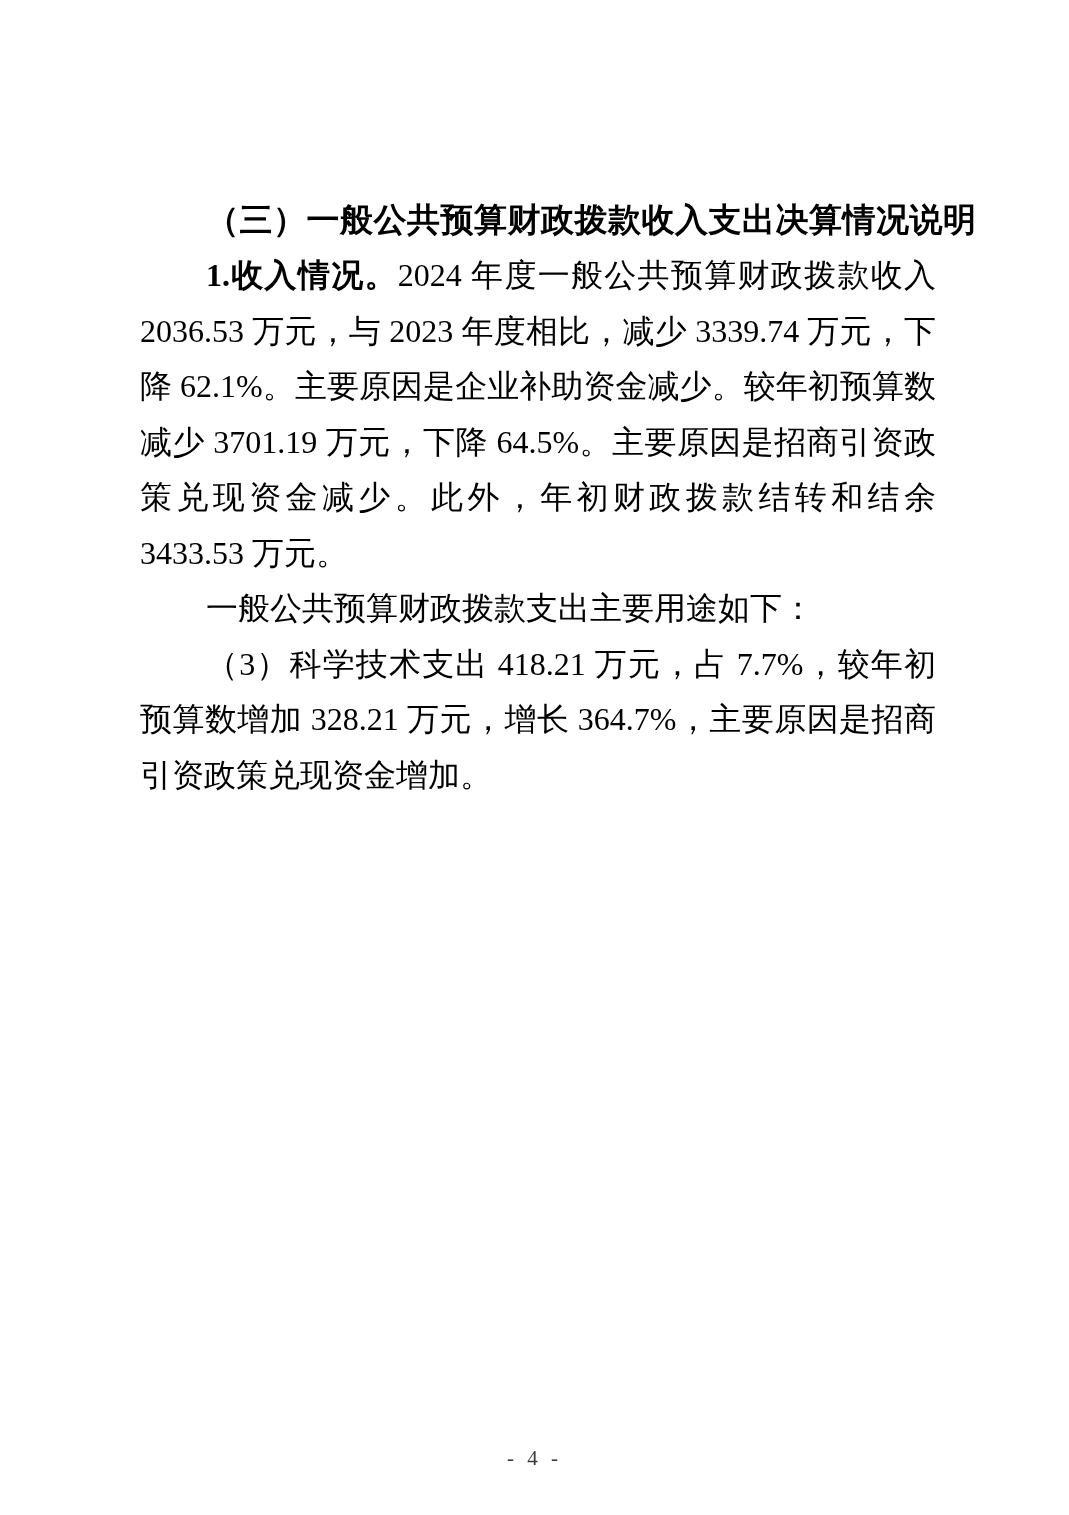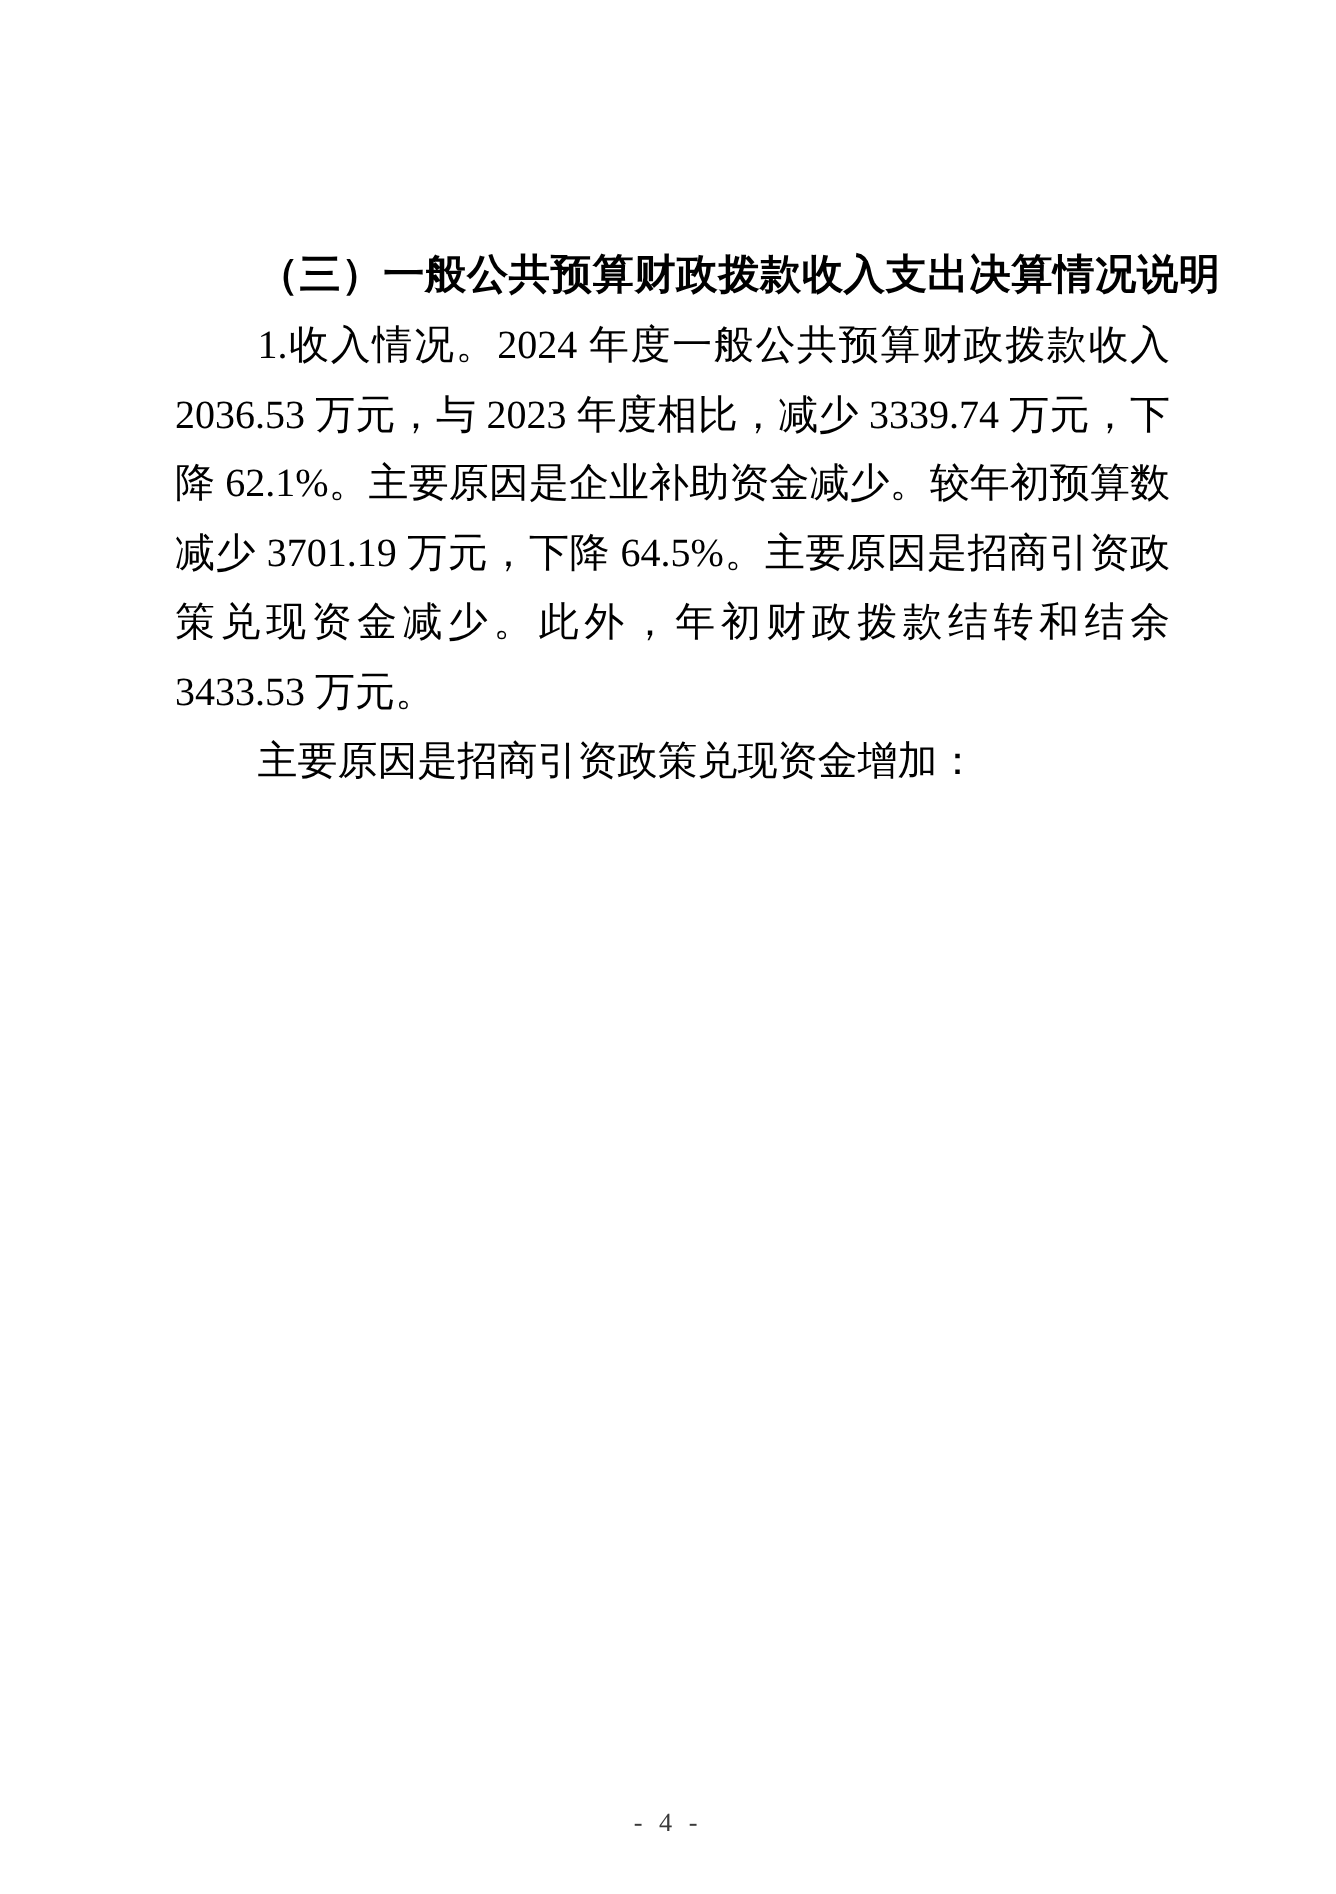--- a/index.html
+++ b/index.html
@@ -36,21 +36,21 @@
     white-space: nowrap;
   }
   p.para {
     margin: 0;
     font-size: 32px;
     line-height: 55.5px;
     text-align: justify;
     text-indent: 66px;
   }
   p.para .lead {
-    font-weight: normal;
+    font-weight: bold;
   }
   .footer {
     position: absolute;
     left: 0;
     top: 1446px;
     width: 100%;
     text-align: center;
     font-size: 21px;
     color: #3a3a3a;
     letter-spacing: 4px;
@@ -60,21 +60,22 @@
 <body>
 
 <div class="page">
   <div class="content">
 
     <h2 class="heading">（三）一般公共预算财政拨款收入支出决算情况说明</h2>
 
     <p class="para"><span class="lead">1.收入情况。</span><span>2024 年度一般公共预算财政拨款收入 2036.53 万元，与 2023 年度相比，减少 3339.74 万元，下降 62.1%。主要原因是企业补助资金减少。较年初预算数减少 3701.19 万元，下降 64.5%。主要原因是招商引资政策兑现资金减少。此外，年初财政拨款结转和结余 3433.53 万元。</span></p>
 
 
-    <p class="para"><span>主要原因是招商引资政策兑现资金增加：</span></p>
+    <p class="para"><span>一般公共预算财政拨款支出主要用途如下：</span></p>
 
 
 
+    <p class="para"><span>（3）科学技术支出 418.21 万元，占 7.7%，较年初预算数增加 328.21 万元，增长 364.7%，主要原因是招商引资政策兑现资金增加。</span></p>
 
   </div>
 
   <div class="footer">- 4 -</div>
 </div>
 
 </body></html>

